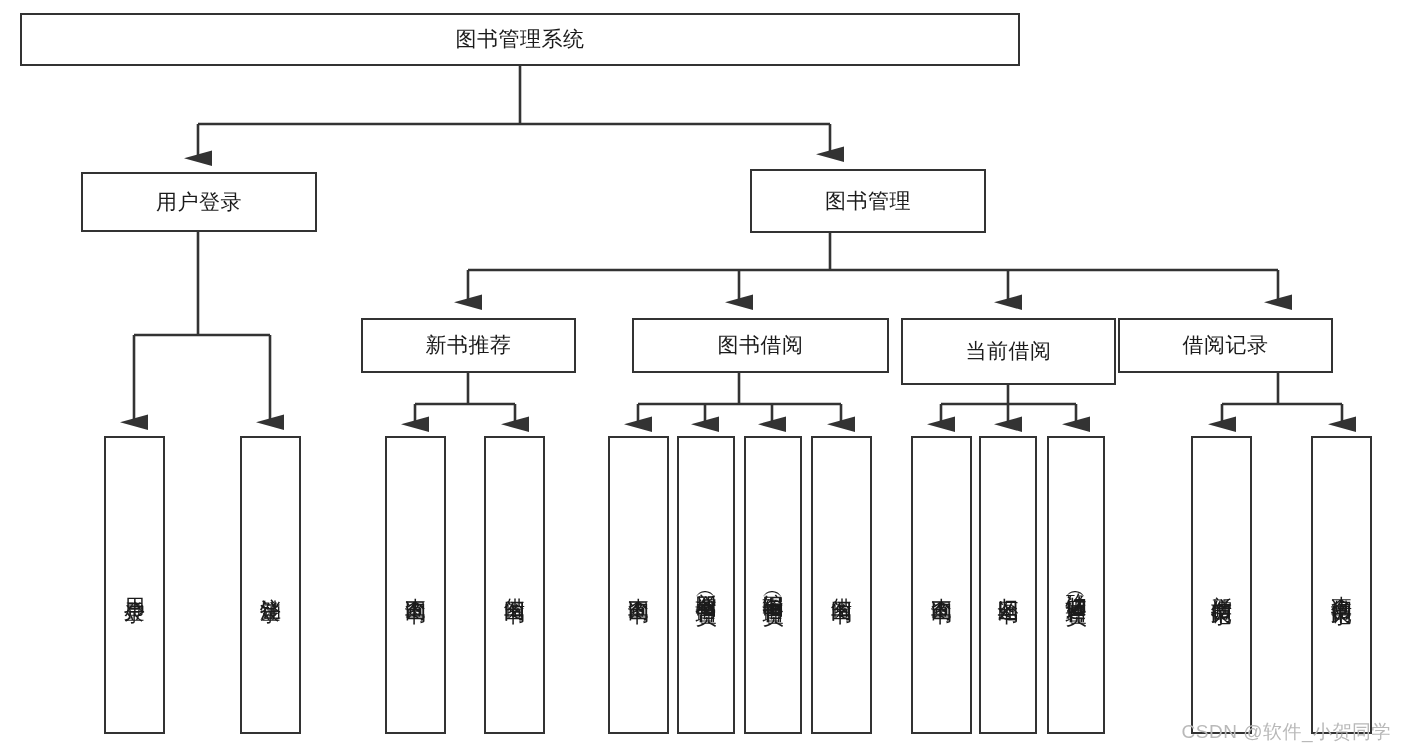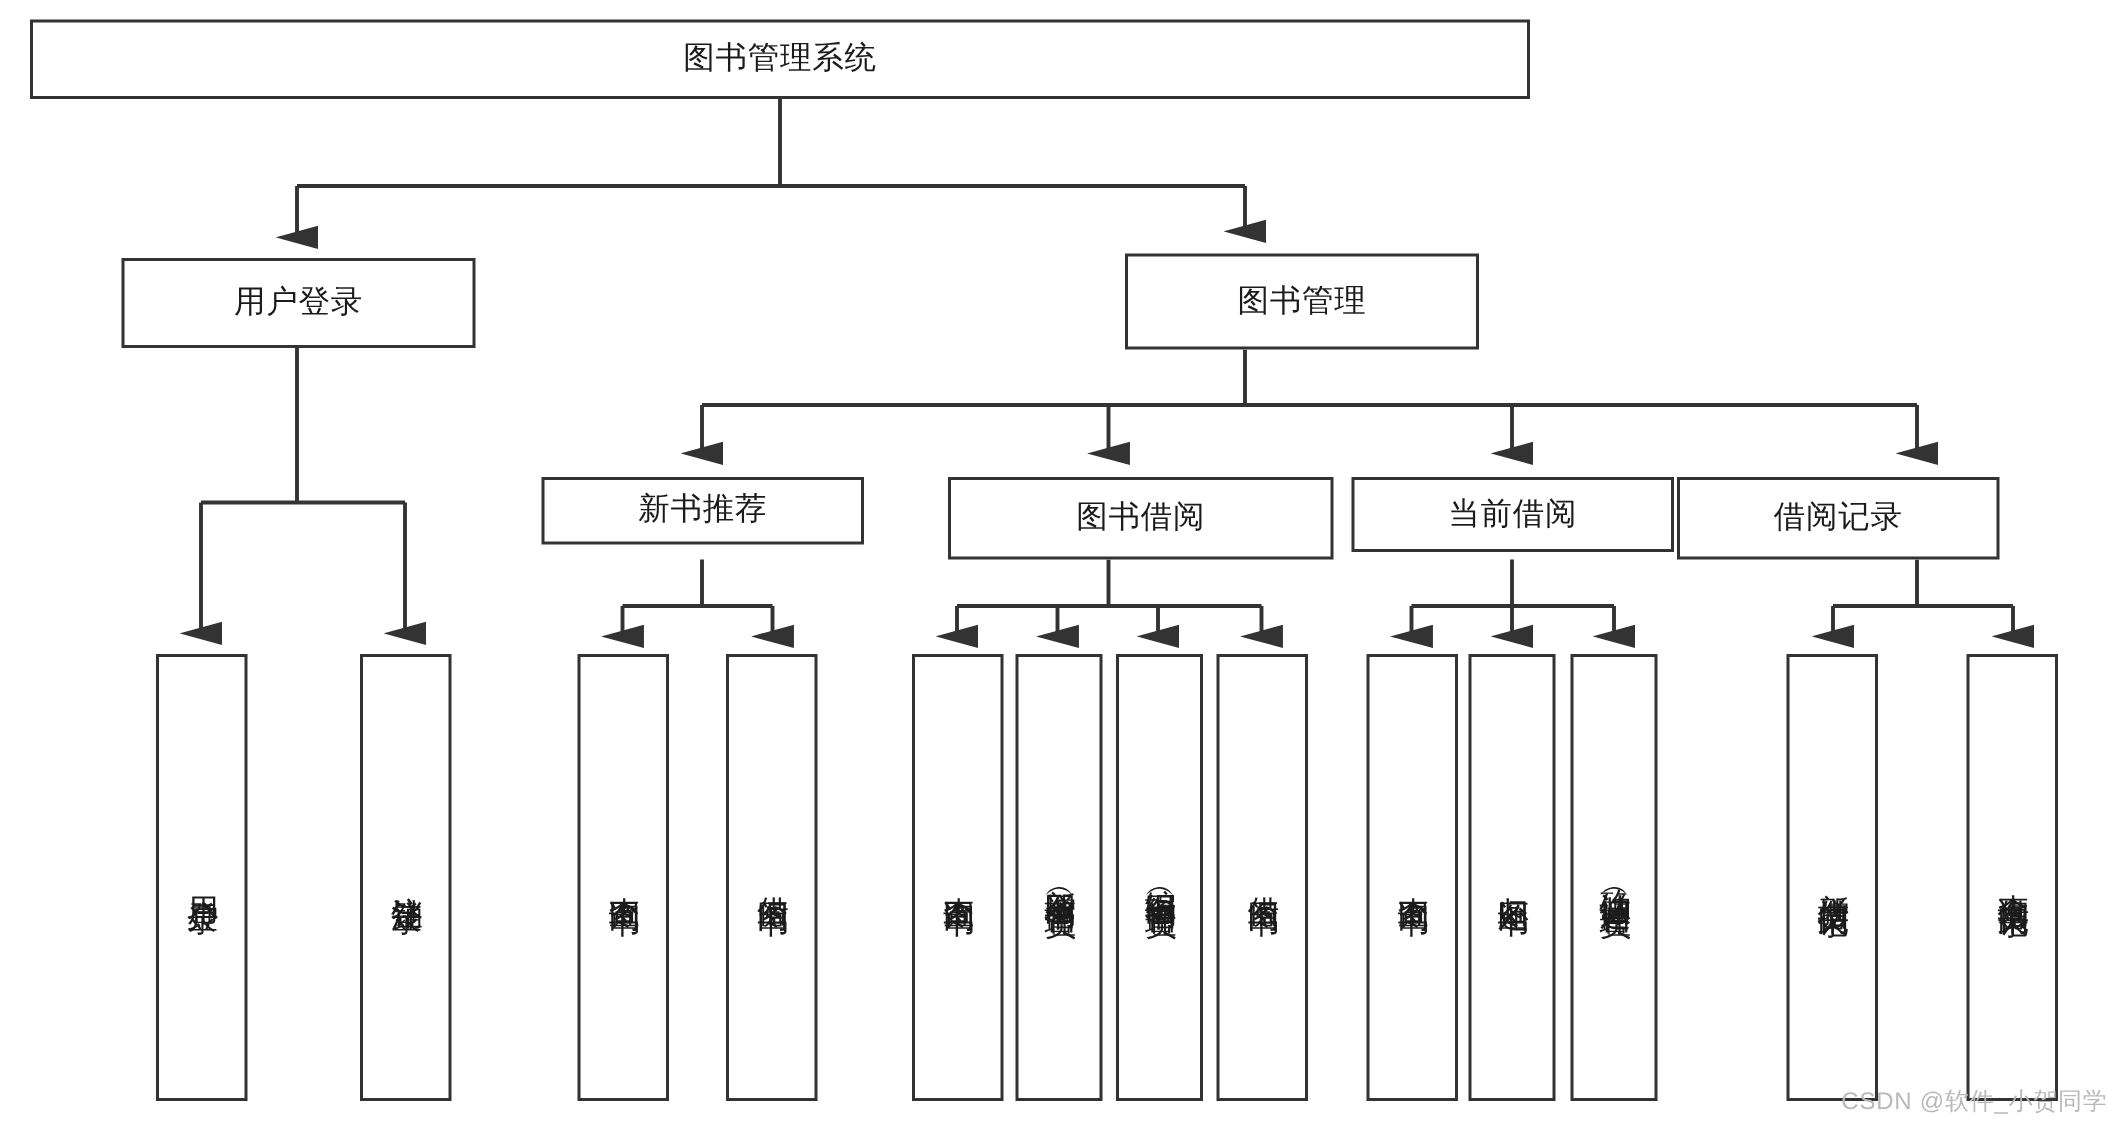--- a/index.html
+++ b/index.html
@@ -54,23 +54,23 @@
     writing-mode: vertical-rl;
     text-orientation: upright;
     font-size: 21px;
     line-height: 1.42;
     letter-spacing: 2px;
     white-space: nowrap;
     max-height: 286px;
   }
   #watermark {
     position: absolute;
-    right: 0;
+    right: 14px;
     bottom: 2px;
-    font-size: 16px;
+    font-size: 19px;
     color: #b9b9b9;
     letter-spacing: 0.5px;
     white-space: nowrap;
     z-index: 5;
     font-family: "Liberation Sans", "DejaVu Sans", sans-serif;
   }
 </style>
 </head>
 <body>
 
@@ -131,29 +131,29 @@
   </div>
 
   <div class="node" style="left:81px; top:172px; width:236px; height:60px;">
     <span class="node-label">用户登录</span>
   </div>
 
   <div class="node" style="left:750px; top:169px; width:236px; height:64px;">
     <span class="node-label">图书管理</span>
   </div>
 
-  <div class="node" style="left:361px; top:318px; width:215px; height:45px;">
+  <div class="node" style="left:361px; top:318px; width:215px; height:55px;">
     <span class="node-label">新书推荐</span>
   </div>
 
   <div class="node" style="left:632px; top:318px; width:257px; height:55px;">
     <span class="node-label">图书借阅</span>
   </div>
 
-  <div class="node" style="left:901px; top:318px; width:215px; height:50px;">
+  <div class="node" style="left:901px; top:318px; width:215px; height:67px;">
     <span class="node-label">当前借阅</span>
   </div>
 
   <div class="node" style="left:1118px; top:318px; width:215px; height:55px;">
     <span class="node-label">借阅记录</span>
   </div>
 
   <div class="node leaf" style="left:104px; top:436px; width:61px; height:298px;">
     <span class="node-label">用户登录</span>
   </div>

